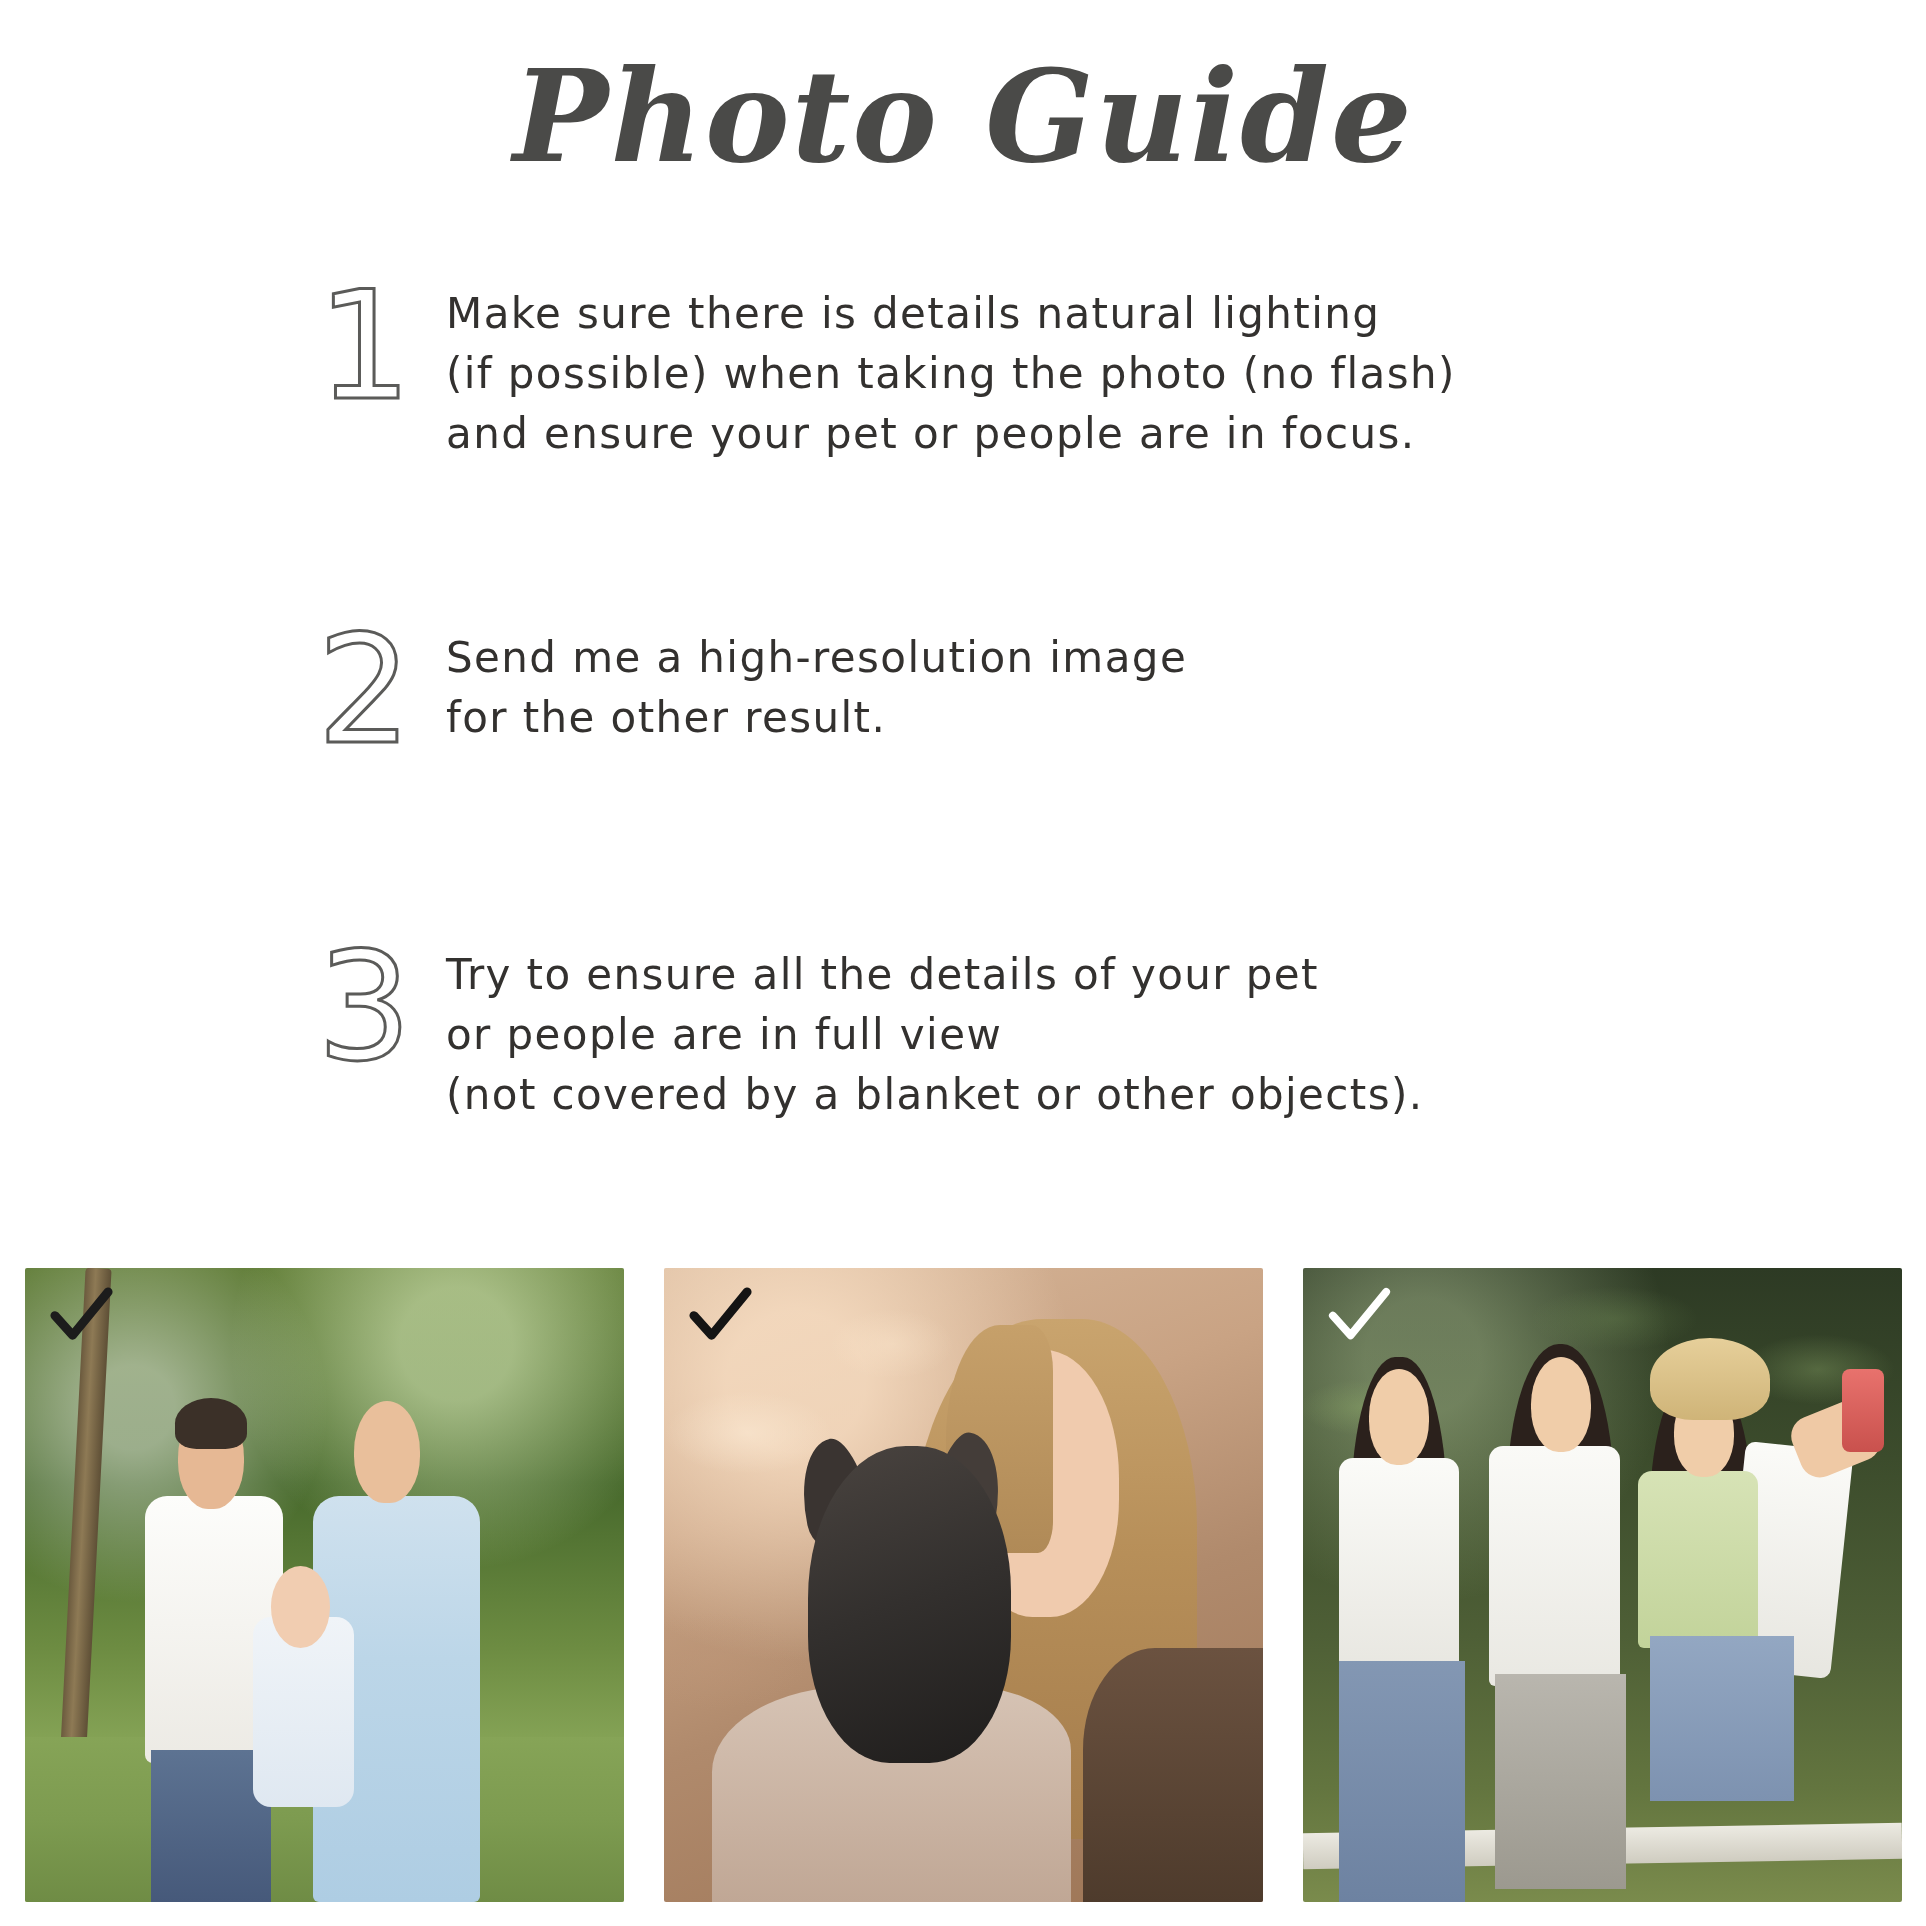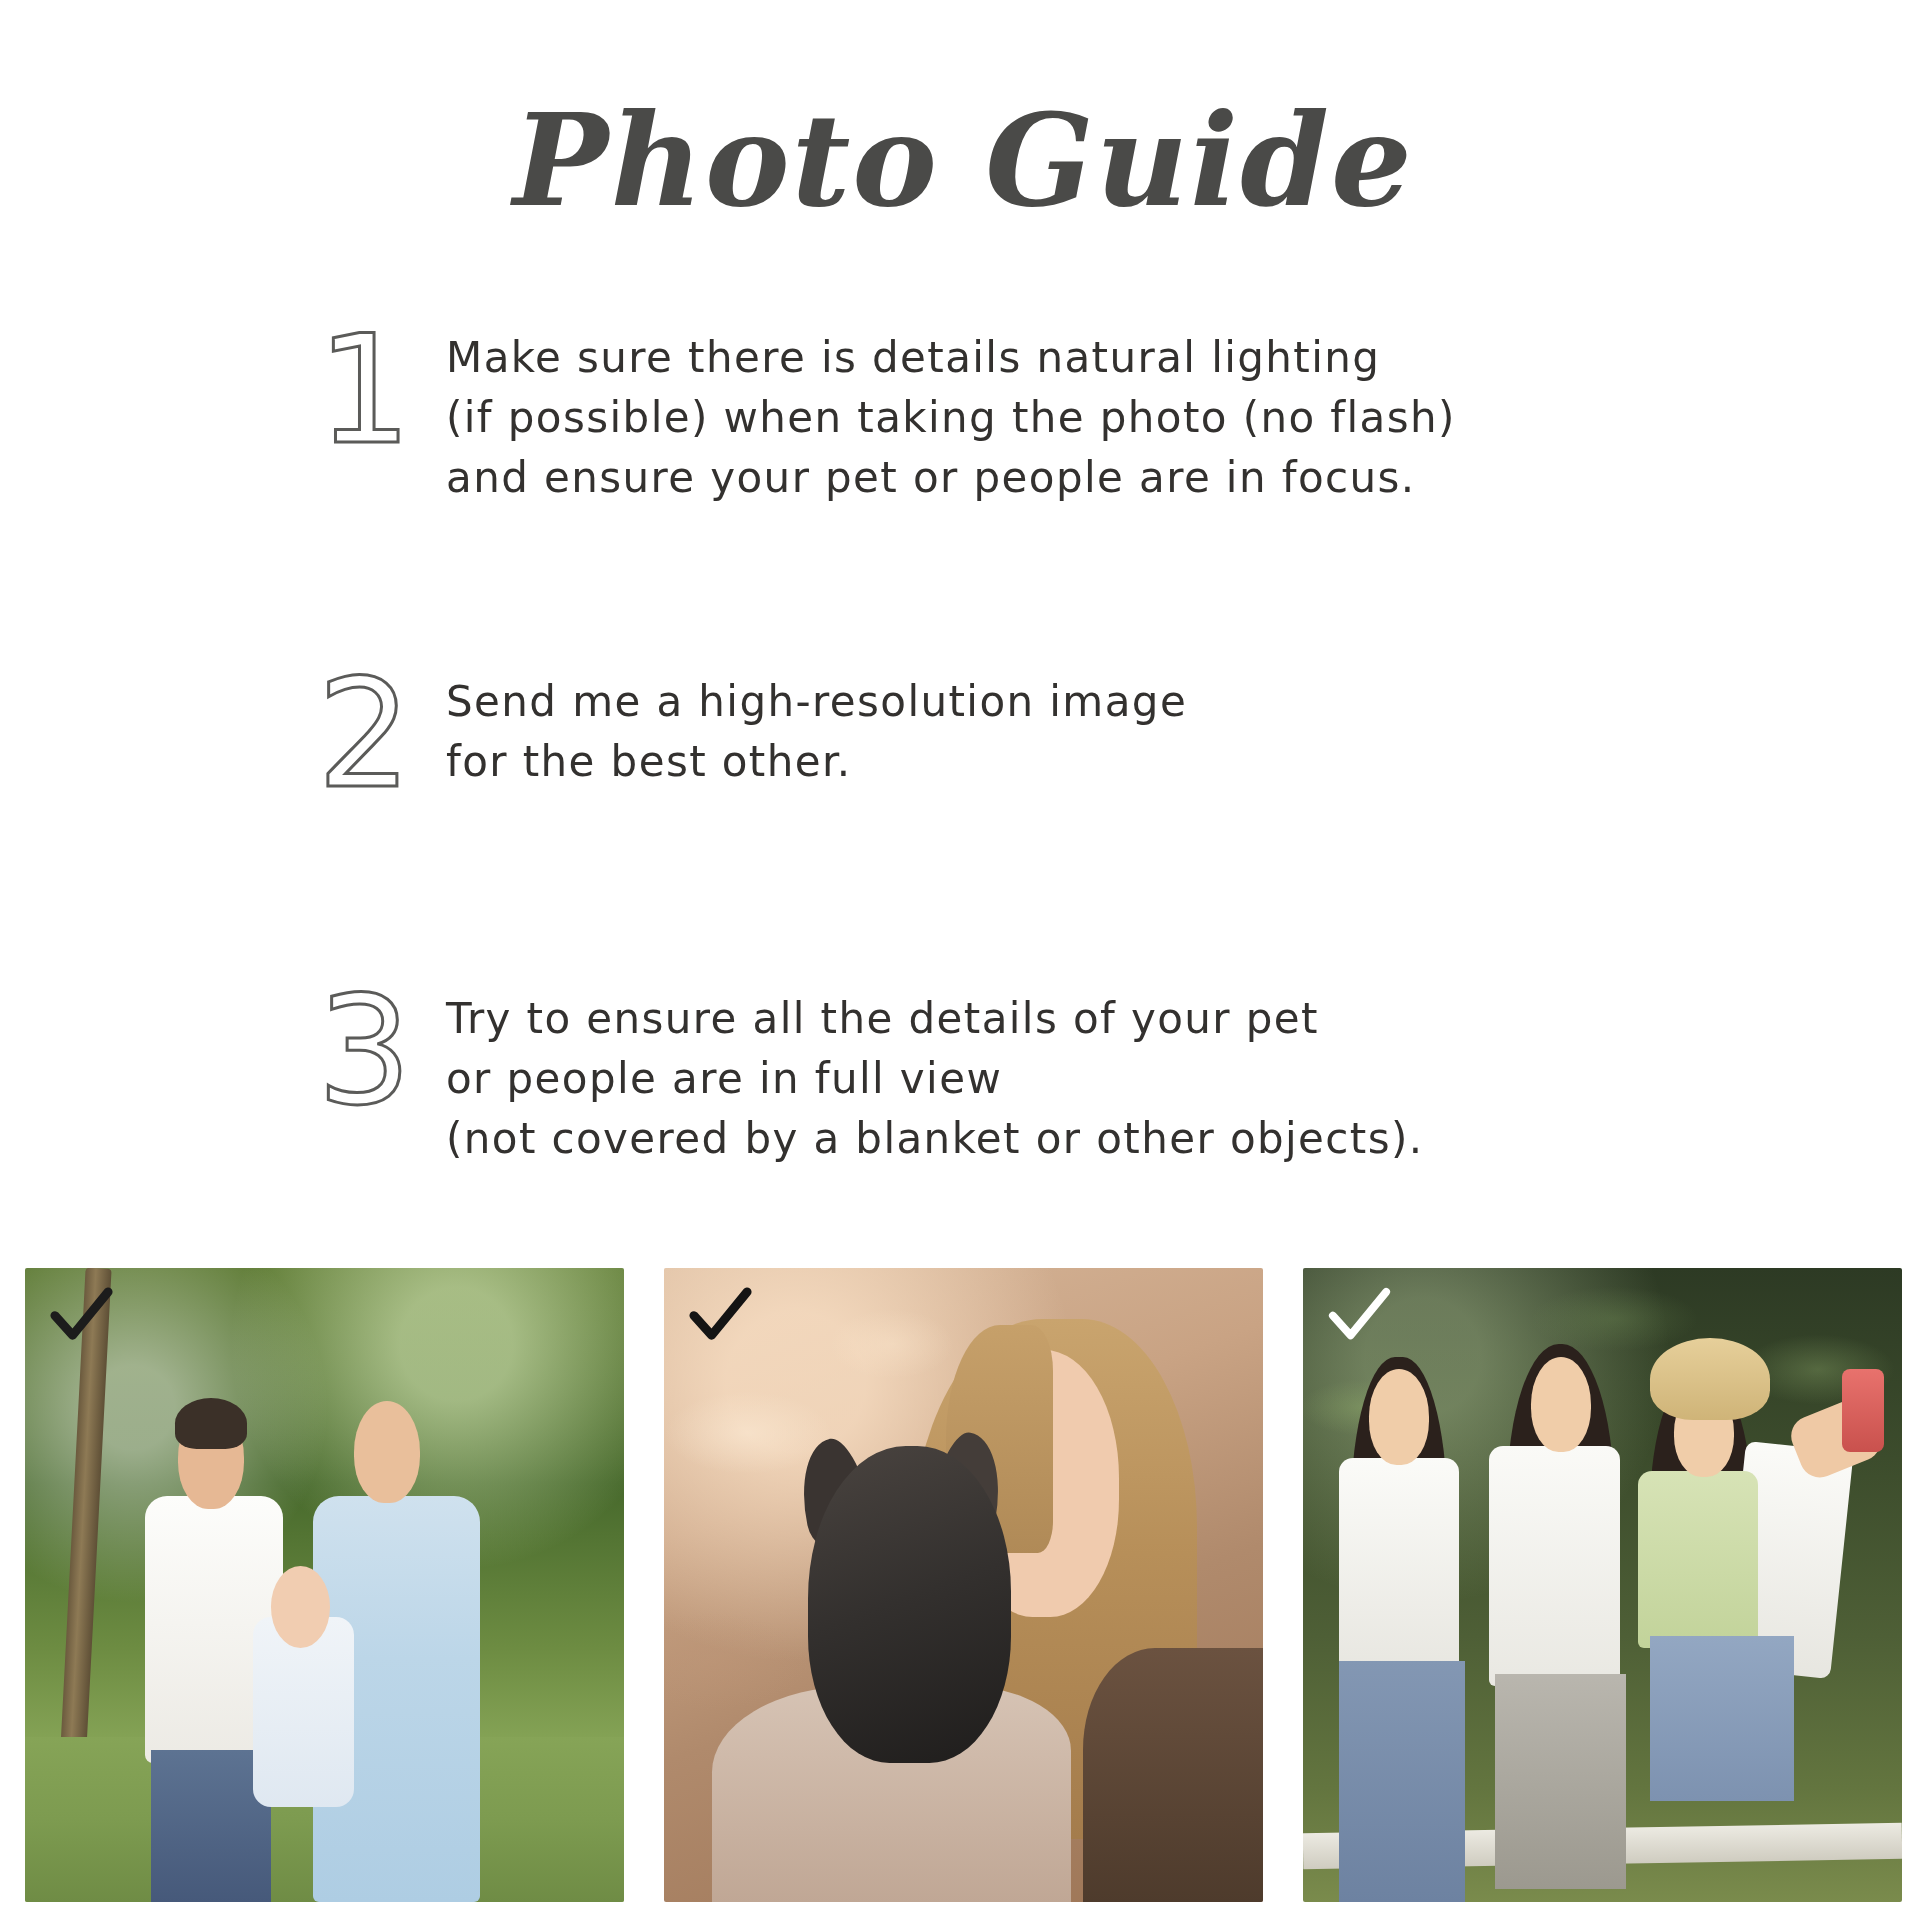--- a/index.html
+++ b/index.html
@@ -17,21 +17,21 @@
 
   
   .title {
     text-align: center;
     font-family: "DejaVu Serif", serif;
     font-style: italic;
     font-weight: 700;
     font-size: 127px;
     color: #4a4a48;
     letter-spacing: 2px;
-    margin-top: 94px;
+    margin-top: 50px;
     line-height: 1.05;
     user-select: none;
   }
 
   
   .steps {
     margin-top: 85px;
     padding-left: 317px;
     padding-right: 109px;
   }
@@ -361,21 +361,21 @@
     <div class="step">
       <div class="step-num">1</div>
       <div class="step-text">Make sure there is details natural lighting
 (if possible) when taking the photo (no flash)
 and ensure your pet or people are in focus.</div>
     </div>
 
     <div class="step">
       <div class="step-num">2</div>
       <div class="step-text">Send me a high-resolution image
-for the best other.</div>
+for the other result.</div>
     </div>
 
     <div class="step">
       <div class="step-num">3</div>
       <div class="step-text">Try to ensure all the details of your pet
 or people are in full view
 (not covered by a blanket or other objects).</div>
     </div>
 
   </div>

